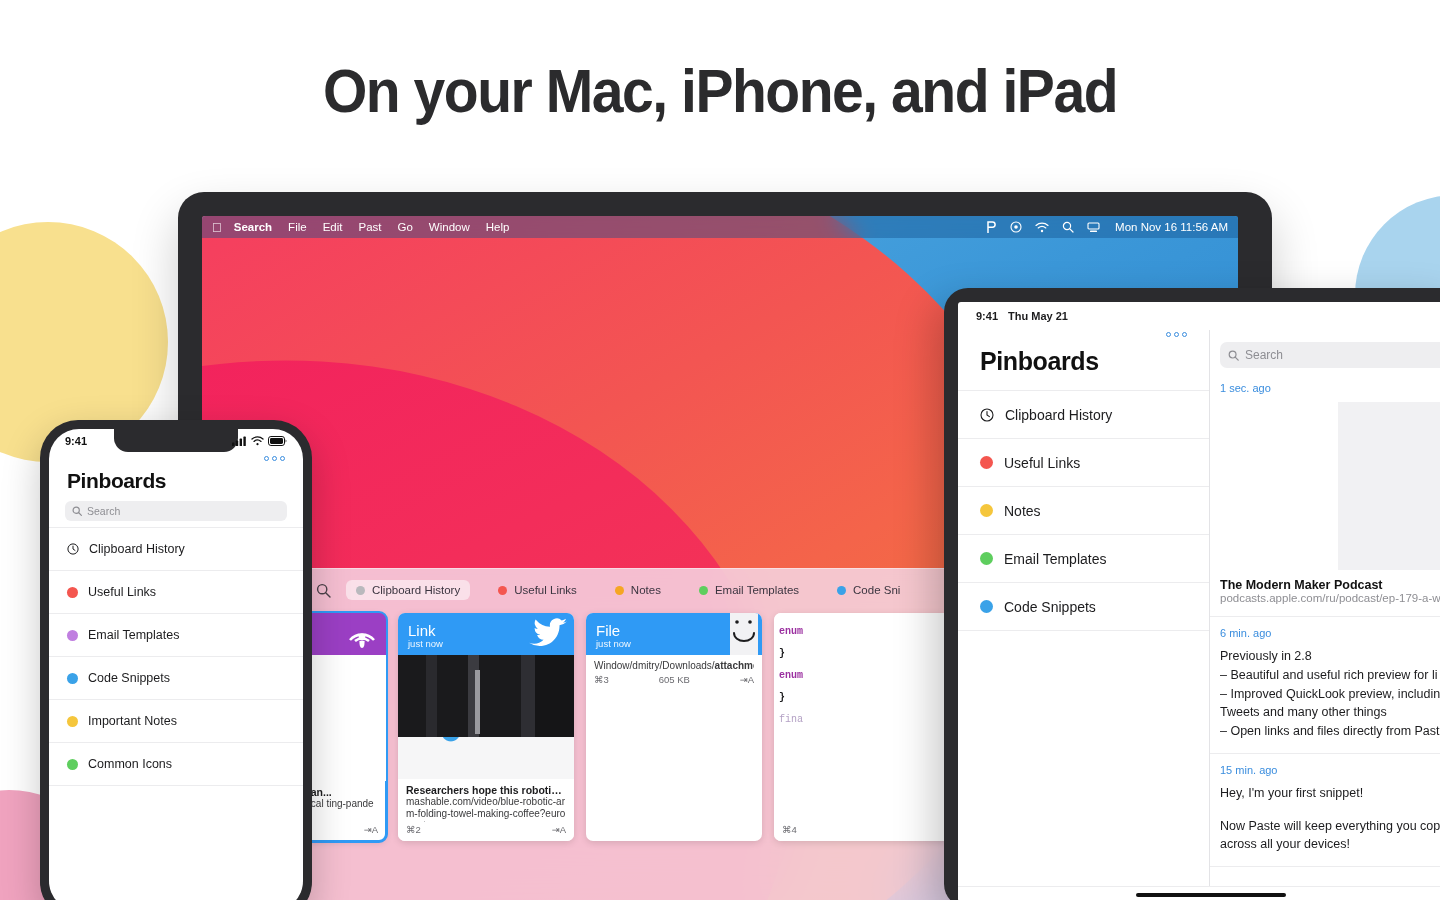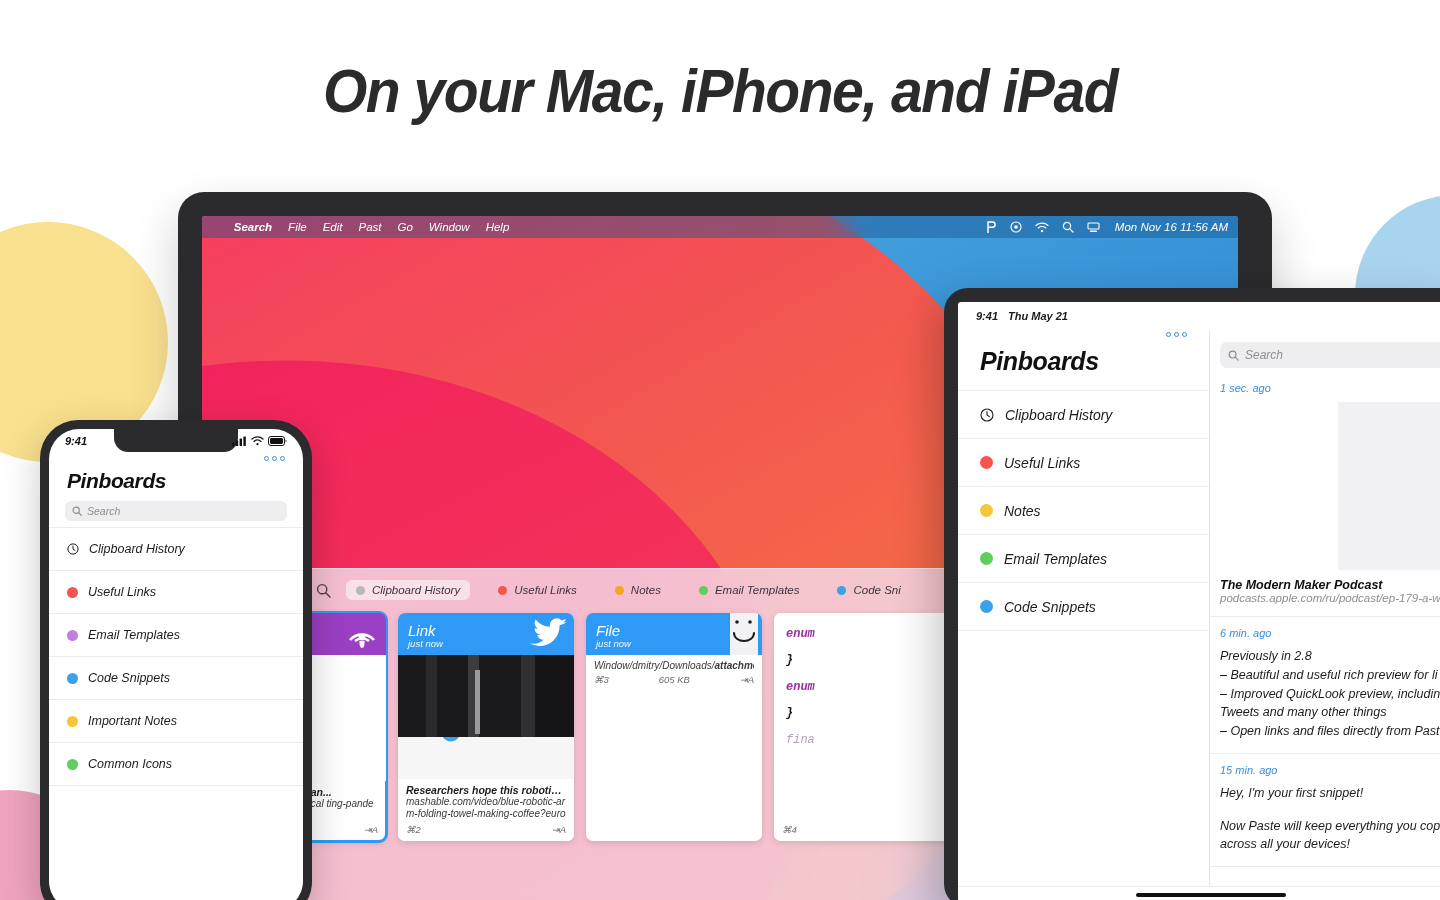--- a/index.html
+++ b/index.html
@@ -3,21 +3,21 @@
 <meta charset="utf-8">
 <style>
   * { box-sizing: border-box; margin: 0; padding: 0; }
   html, body {
     width: 1440px; height: 900px;
     overflow: hidden;
     background: #ffffff;
     font-family: "Liberation Sans", sans-serif;
     -webkit-font-smoothing: antialiased;
   }
-  #stage { position: relative; width: 1440px; height: 900px; overflow: hidden; background: #fff; font-style: italic; }
+  #stage { position: relative; width: 1440px; height: 900px; overflow: hidden; background: #fff; }
 
   
   .blob { position: absolute; border-radius: 50%; }
   #blob-yellow { width: 240px; height: 240px; left: -72px; top: 222px; background: #f8e08e; }
   #blob-pink   { width: 210px; height: 210px; left: -96px; top: 790px; background: #f0a3bf; }
   #blob-blue   { width: 200px; height: 200px; left: 1355px; top: 195px; background: #a9d4ee; }
 
   
   #headline {
     position: absolute; left: 0; top: 55px; width: 1440px;
@@ -149,21 +149,21 @@
   .zip .fold { position:absolute; right:0; top:0; border-left: 20px solid transparent; border-top: 20px solid #d9d9dd; }
   .zip .zipper { position:absolute; left: 50%; top: 4px; transform: translateX(-50%); width: 13px; height: 64px;
     background: repeating-linear-gradient(#4a4a4e 0 2px, #cfcfd4 2px 4px); border-radius: 2px; }
   .zip .pull { position:absolute; left: 50%; top: 48px; transform: translateX(-50%); width: 11px; height: 16px; background:#6a6a70; border-radius: 3px; }
   .zip .lbl { font-size: 17px; color: #8e8e93; letter-spacing: .5px; }
 
   .podcast-art {
     width: 100%; height: 100%; background: #fff; position: relative;
   }
 
-  .codeview { width:100%; height:100%; background:#fff; padding: 8px 12px; font-family: "Liberation Mono", monospace; font-size: 12px; line-height: 2.2; }
+  .codeview { width:100%; height:100%; background:#fff; padding: 8px 5px; font-family: "Liberation Mono", monospace; font-size: 10px; line-height: 2.2; }
   .codeview .kw { color: #9b30a0; font-weight: 700; }
   .codeview .br { color: #1c1c1e; font-weight: 700; }
   .codeview .dim { color: #b3a0c4; }
 
   
   #ipad {
     position: absolute; left: 944px; top: 288px;
     width: 520px; height: 620px;
     background: #2b2b2e; border-radius: 24px;
     box-shadow: -10px 14px 40px rgba(0,0,0,.22);

